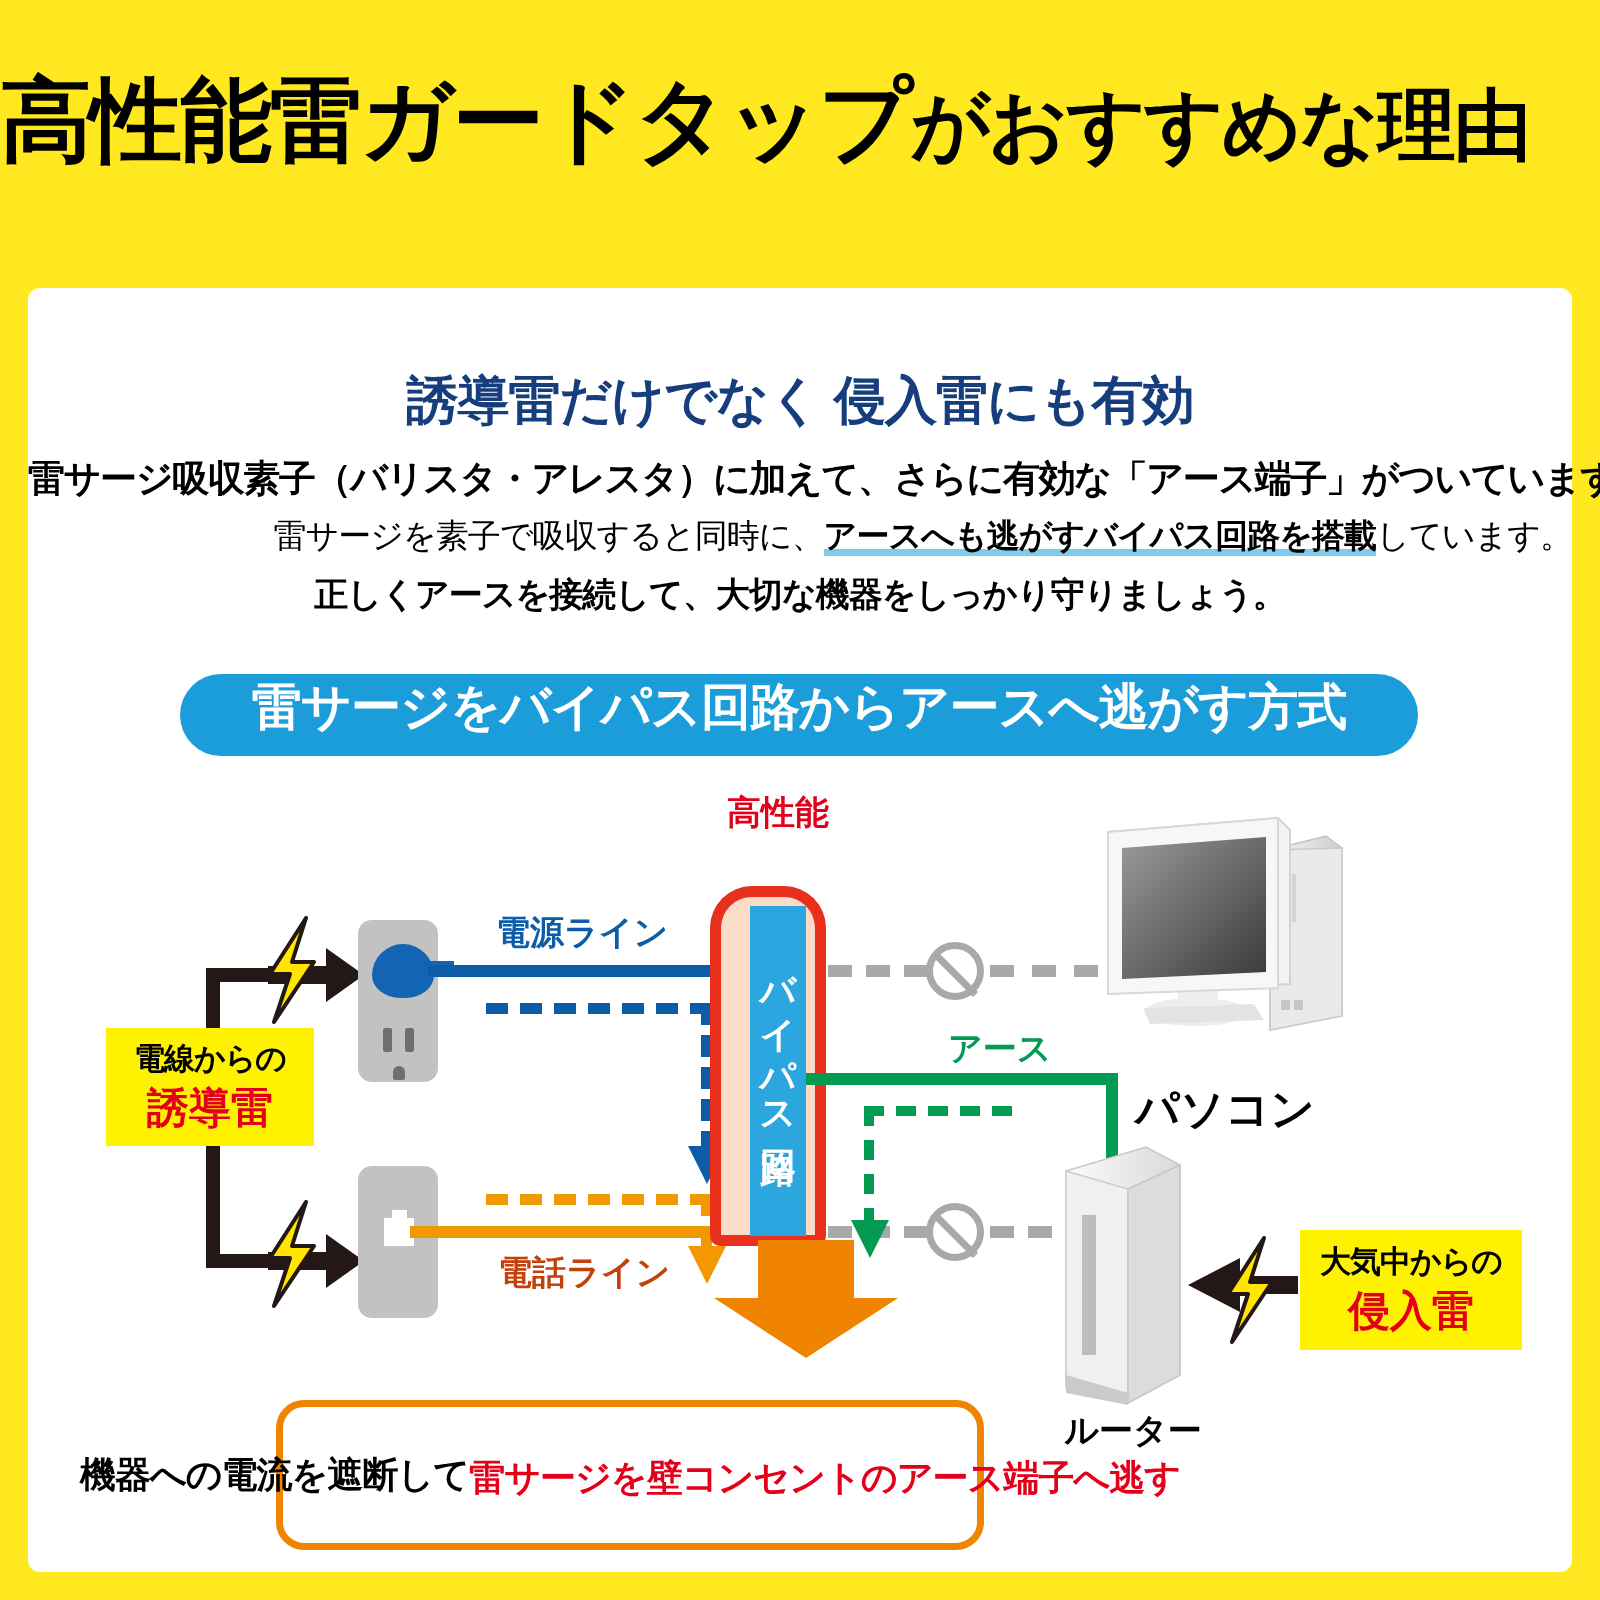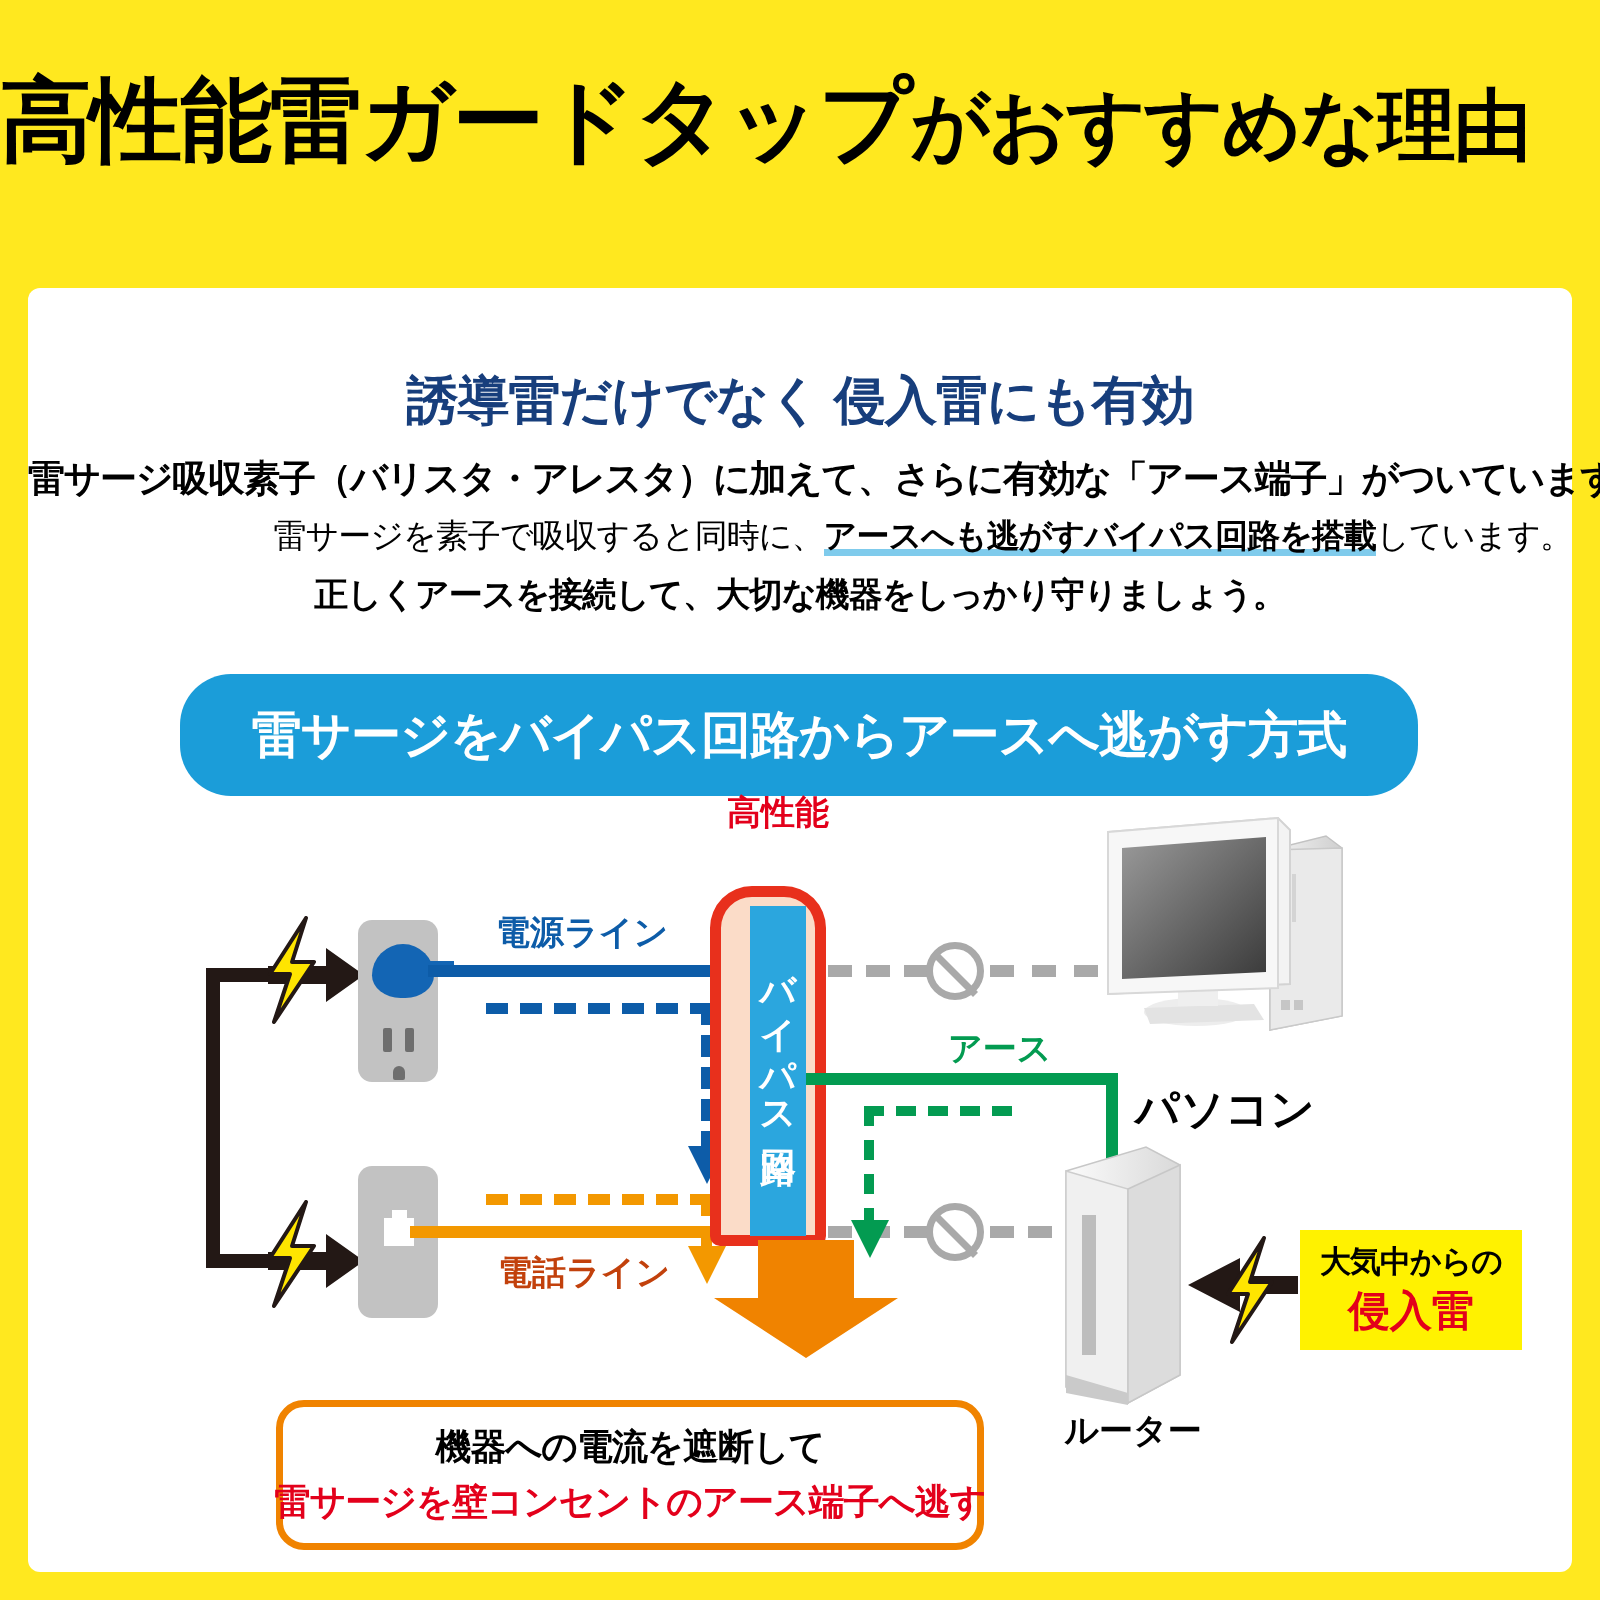--- a/index.html
+++ b/index.html
@@ -39,23 +39,23 @@
   #lead2 { top:226px; font-size:33px; font-weight:normal; letter-spacing:-1px;text-align:right; }
   #lead3 { top:284px; font-size:34px; font-weight:bold; letter-spacing:-1px; }
   .hl {
     font-weight:bold;
     background:linear-gradient(to top, #7FCBEC 0 18%, transparent 18% 100%);
     padding-bottom:2px;
   }
   
   #banner {
     position:absolute; left:152px; top:386px;
-    width:1238px; height:122px;
+    width:1238px; height:82px;
     background:#1B9DD9; border-radius:51px;
-    display:flex; align-items:center; justify-content:center;
+    display:flex; align-items:flex-start; justify-content:center;
   }
   #banner span {
     color:#fff; font-size:50px; font-weight:bold; letter-spacing:-1px;
     white-space:nowrap;
   }
   
   #diagram { position:absolute; left:0; top:500px; width:1544px; height:784px; }
   .dg { position:absolute; }
 
   
@@ -164,21 +164,21 @@
            font-size:44px; font-weight:bold; white-space:nowrap; }
   
   #router { left:1030px; top:355px; width:130px; height:265px; }
   .labRt { left:1000px; top:620px; width:210px; text-align:center; color:#000;
            font-size:34px; font-weight:bold; white-space:nowrap; }
 
   
   #callout {
     left:248px; top:612px; width:708px; height:150px;
     border:7px solid #F08300; border-radius:28px; background:#fff;
-    display:flex; flex-direction:column; align-items:center; justify-content:center;
+    display:flex; align-items:center; justify-content:center;
   }
   #callout .c1 { color:#000; font-size:36px; font-weight:bold; letter-spacing:-1px; white-space:nowrap; }
   #callout .c2 { color:#E3001B; font-size:36px; font-weight:bold; letter-spacing:-1px; white-space:nowrap; margin-top:6px; }
 </style>
 </head>
 <body>
 
 <div id="title"><span>高性能雷ガードタップ</span><span class="small">がおすすめな理由</span></div>
 
 <div id="panel">
@@ -205,20 +205,24 @@
     <svg class="dg" id="arrB" viewBox="0 0 96 54">
       <path d="M0 18 H58 V0 L96 27 L58 54 V36 H0 Z" fill="#231815"></path>
     </svg>
     <svg class="dg bolt" id="boltT" viewBox="0 0 62 108">
       <path d="M46 2 L10 58 L30 58 L14 106 L54 46 L32 46 Z" fill="#FFE500" stroke="#231815" stroke-width="4" stroke-linejoin="round"></path>
     </svg>
     <svg class="dg bolt" id="boltB" viewBox="0 0 62 108">
       <path d="M46 2 L10 58 L30 58 L14 106 L54 46 L32 46 Z" fill="#FFE500" stroke="#231815" stroke-width="4" stroke-linejoin="round"></path>
     </svg>
 
+    <div class="dg" id="ylabL">
+      <div class="l1">電線からの</div>
+      <div class="l2">誘導雷</div>
+    </div>
 
     <div class="dg" id="outlet"></div>
     <div class="dg" id="plug"></div>
     <div class="dg" id="plugCord"></div>
     <div class="dg" id="slotL"></div>
     <div class="dg" id="slotR"></div>
     <div class="dg" id="gndHole"></div>
 
     <div class="dg" id="jack"></div>
     <div class="dg" id="jackPort"></div>

